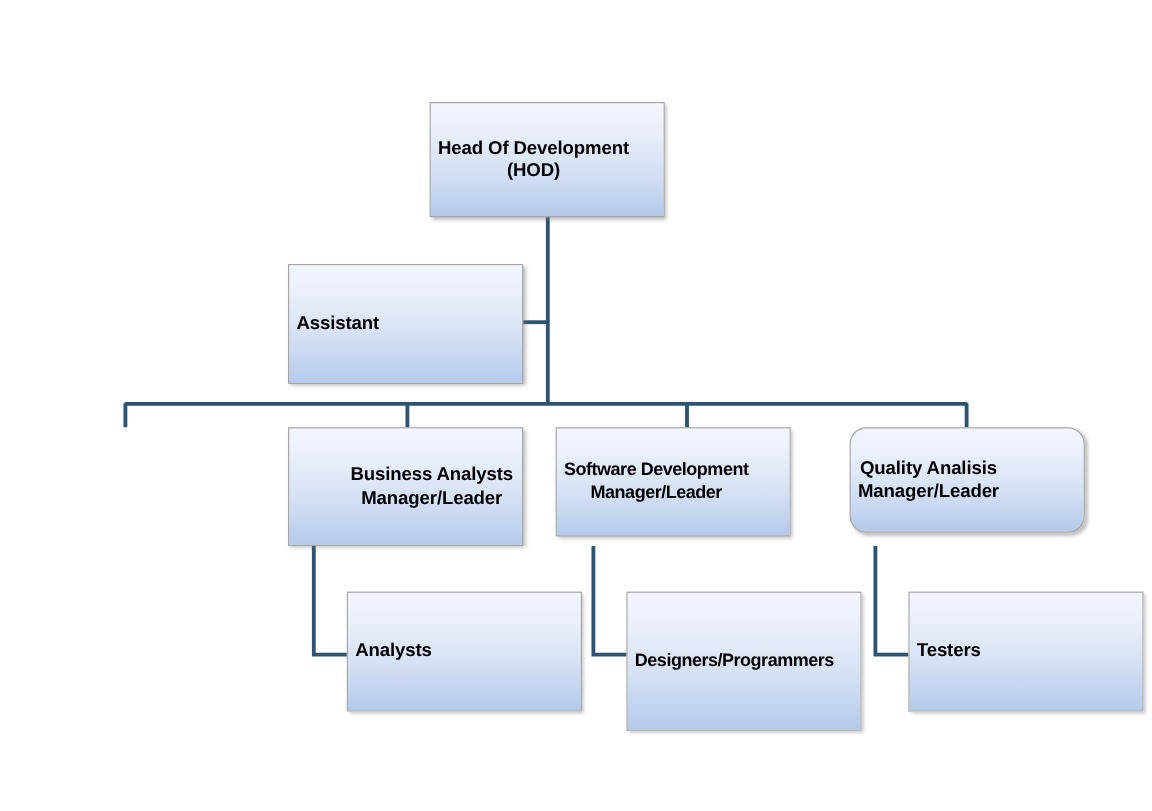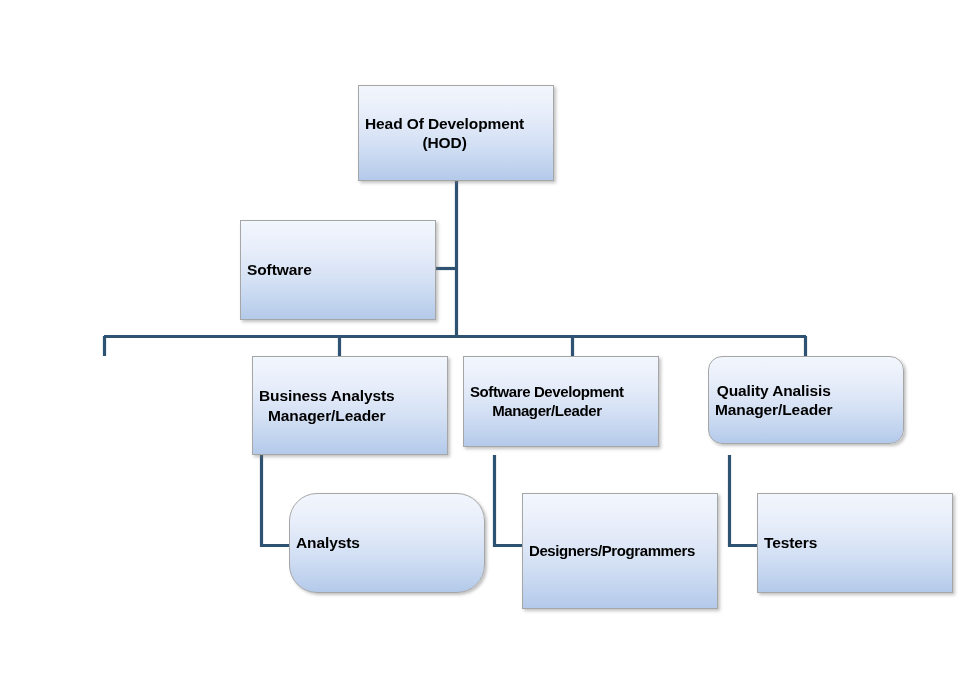--- a/index.html
+++ b/index.html
@@ -71,40 +71,40 @@
       <path d="M 729.5 455 L 729.5 545.5 L 757 545.5"></path>
     </g>
   </svg>
 
   <div class="node-box" style="left:358px; top:85px; width:196px; height:96px;">
     <span class="node-label">Head Of Development
 (HOD)</span>
   </div>
 
   <div class="node-box" style="left:240px; top:220px; width:196px; height:100px;">
-    <span class="node-label">Software</span>
+    <span class="node-label">Assistant</span>
   </div>
 
 
-  <div class="node-box" style="left:252px; top:356px; width:196px; height:99px;">
+  <div class="node-box" style="left:240px; top:356px; width:196px; height:99px;padding-left:45px;">
     <span class="node-label">Business Analysts
 Manager/Leader</span>
   </div>
 
   <div class="node-box" style="left:463px; top:356px; width:196px; height:91px;">
     <span class="node-label tight">Software Development
 Manager/Leader</span>
   </div>
 
   <div class="node-box" style="left:708px; top:356px; width:196px; height:88px;border-radius:14px;">
     <span class="node-label">Quality Analisis
 Manager/Leader</span>
   </div>
 
-  <div class="node-box" style="left:289px; top:493px; width:196px; height:100px;border-radius:28px;">
+  <div class="node-box" style="left:289px; top:493px; width:196px; height:100px;">
     <span class="node-label">Analysts</span>
   </div>
 
   <div class="node-box" style="left:522px; top:493px; width:196px; height:116px;">
     <span class="node-label tight">Designers/Programmers</span>
   </div>
 
   <div class="node-box" style="left:757px; top:493px; width:196px; height:100px;">
     <span class="node-label">Testers</span>
   </div>

